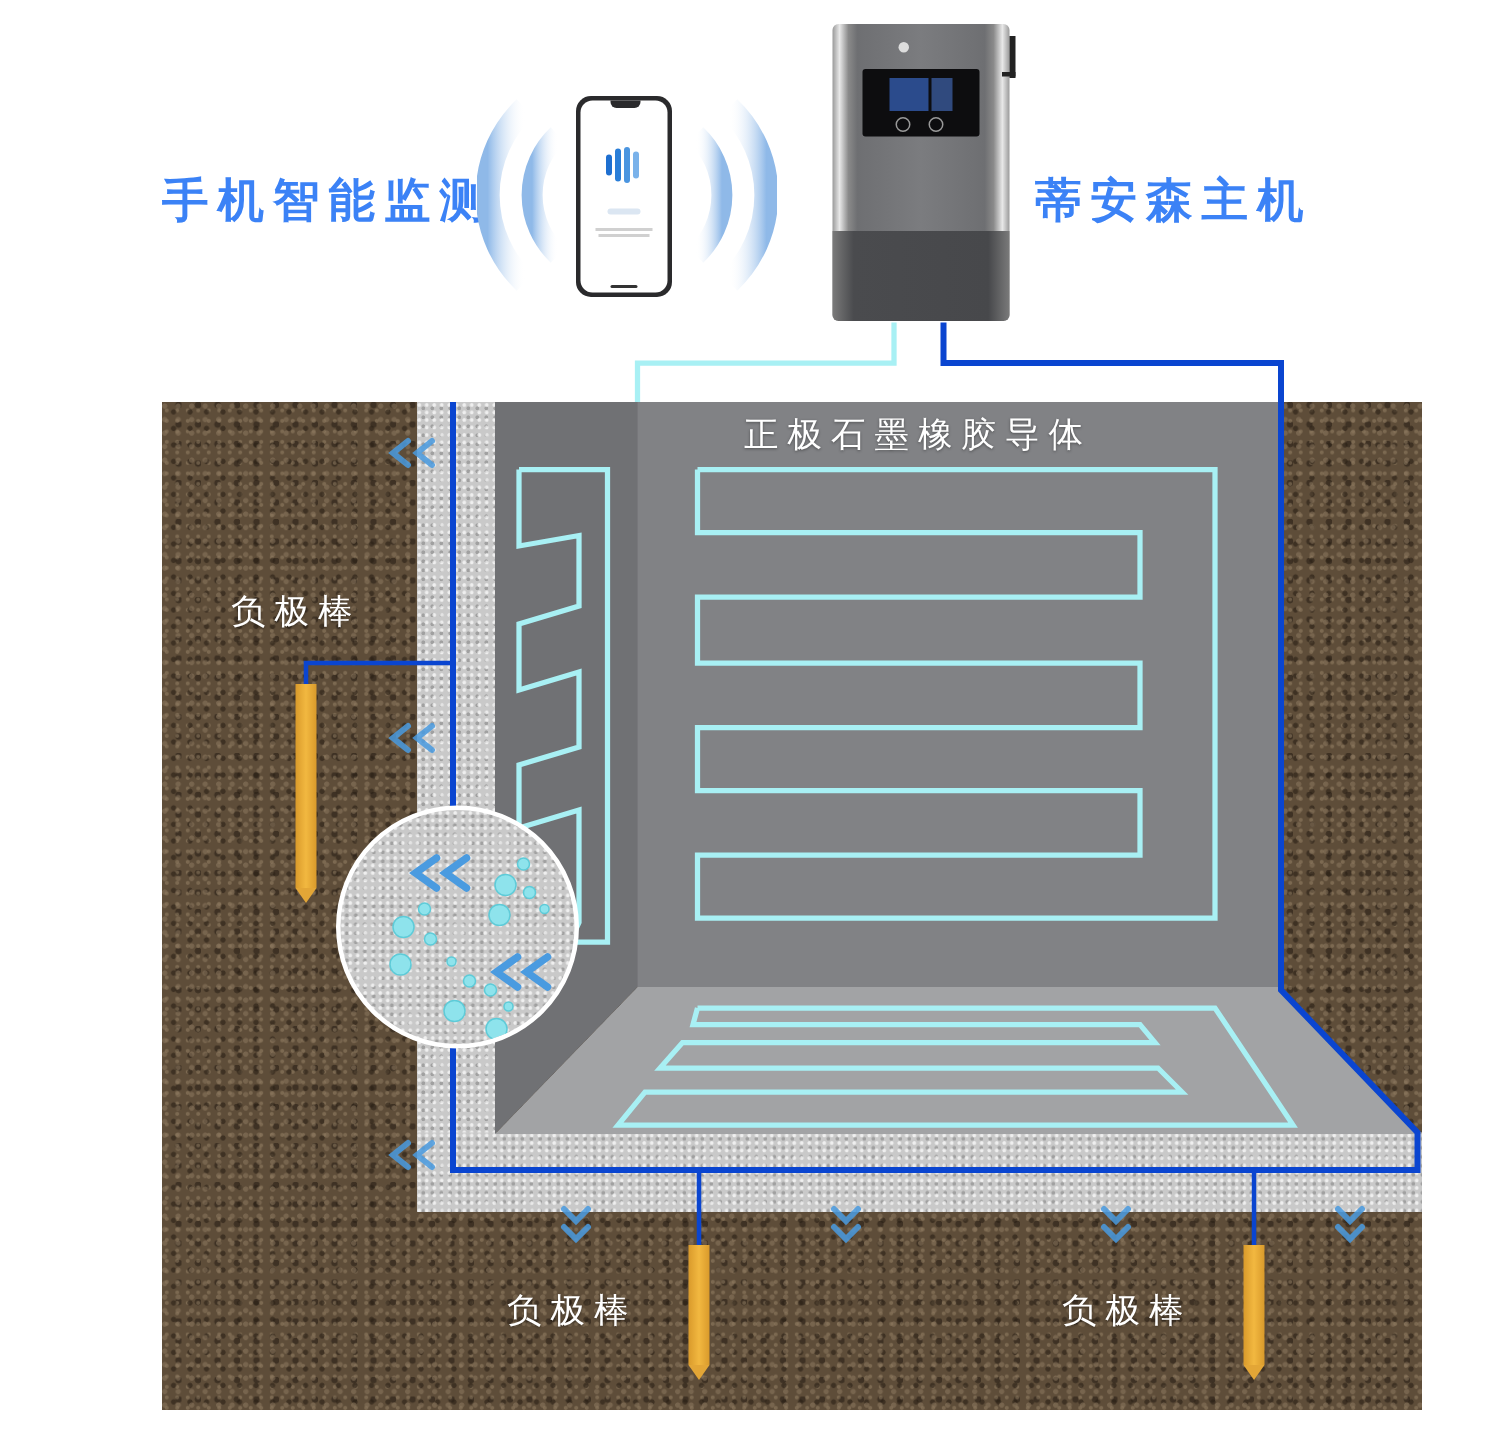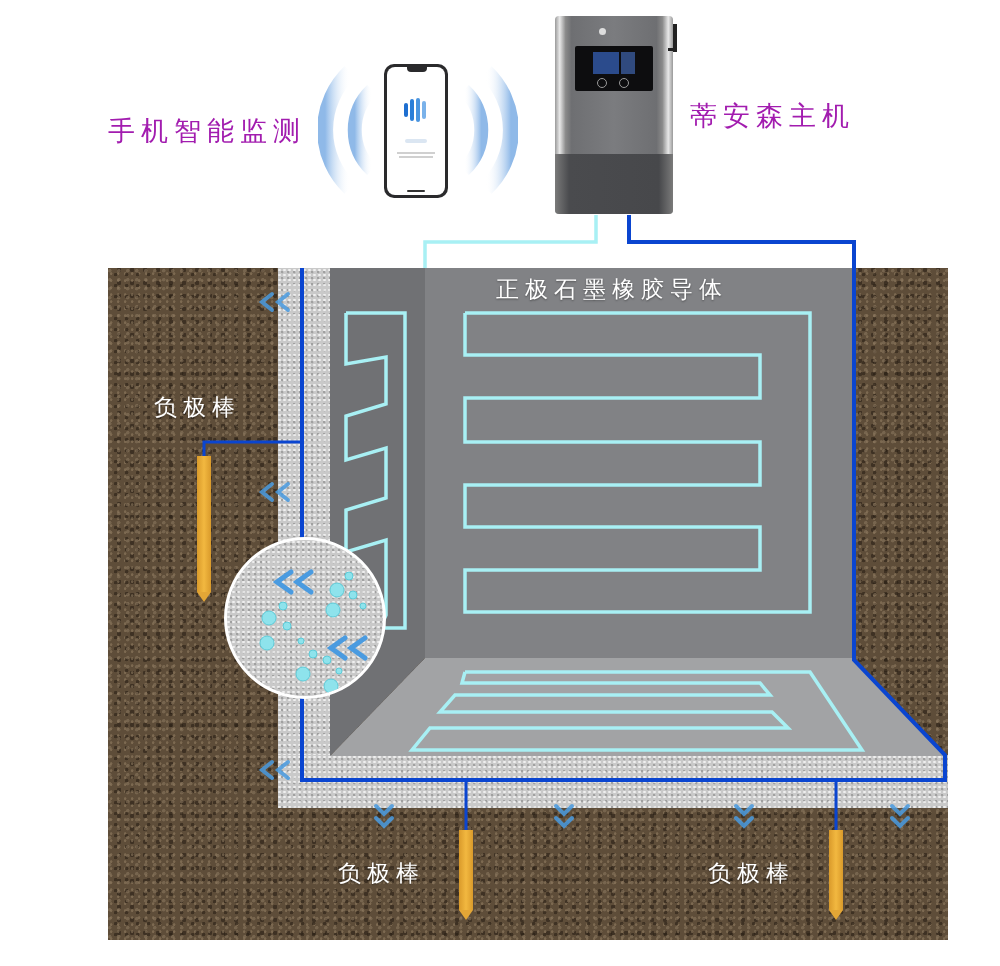--- a/index.html
+++ b/index.html
@@ -1,19 +1,19 @@
 <!DOCTYPE html>
 <html><head>
 <meta charset="utf-8">
 <style>
   html, body { margin:0; padding:0; background:#ffffff; }
   body { width:1000px; height:966px; position:relative; overflow:hidden;
          font-family:"DejaVu Sans", "Liberation Sans", sans-serif; }
   .abs { position:absolute; }
-  .label-dark { color:#a21caf; font-weight:normal; font-size:27px; letter-spacing:6px; white-space:nowrap; }
+  .label-dark { color:#3b82f6; font-weight:bold; font-size:31px; letter-spacing:6px; white-space:nowrap; }
   .label-light { color:#ffffff; font-size:23px; letter-spacing:6px; white-space:nowrap;
                  text-shadow:0 1px 2px rgba(0,0,0,0.4); }
   .soil {
     background-color:#5e4d39;
     background-image:
       radial-gradient(circle at 20% 30%, rgba(140,120,95,0.55) 0 1.5px, transparent 2px),
       radial-gradient(circle at 70% 60%, rgba(40,30,20,0.6) 0 1.5px, transparent 2px),
       radial-gradient(circle at 45% 80%, rgba(160,140,110,0.45) 0 1px, transparent 1.6px),
       radial-gradient(circle at 85% 15%, rgba(30,22,15,0.5) 0 2px, transparent 2.5px);
     background-size:9px 9px, 11px 11px, 7px 7px, 13px 13px;
@@ -26,21 +26,21 @@
     background-size:5px 5px, 6px 6px;
   }
   .rod { background:linear-gradient(90deg,#d99a2b,#f2b840,#d99a2b); }
   .rod::after { content:""; position:absolute; left:0; bottom:-10px; width:0; height:0;
                 border-left:7px solid transparent; border-right:7px solid transparent; border-top:10px solid #e3a636; }
 </style>
 </head>
 <body>
 
 <div class="abs label-dark" style="left:108px;top:113px;">手机智能监测</div>
-<div class="abs label-dark" style="left:690px;top:98px;">蒂安森主机</div>
+<div class="abs label-dark" style="left:690px;top:113px;">蒂安森主机</div>
 
 <svg class="abs" style="left:318px;top:60px;" width="200" height="150">
   <defs>
     <linearGradient id="arcL" x1="0" x2="1">
         <stop offset="0" stop-color="#8fb9e8"></stop>
         <stop offset="1" stop-color="#ffffff" stop-opacity="0"></stop>
       </linearGradient>
     <linearGradient id="arcR" x1="1" x2="0">
         <stop offset="0" stop-color="#8fb9e8"></stop>
         <stop offset="1" stop-color="#ffffff" stop-opacity="0"></stop>

